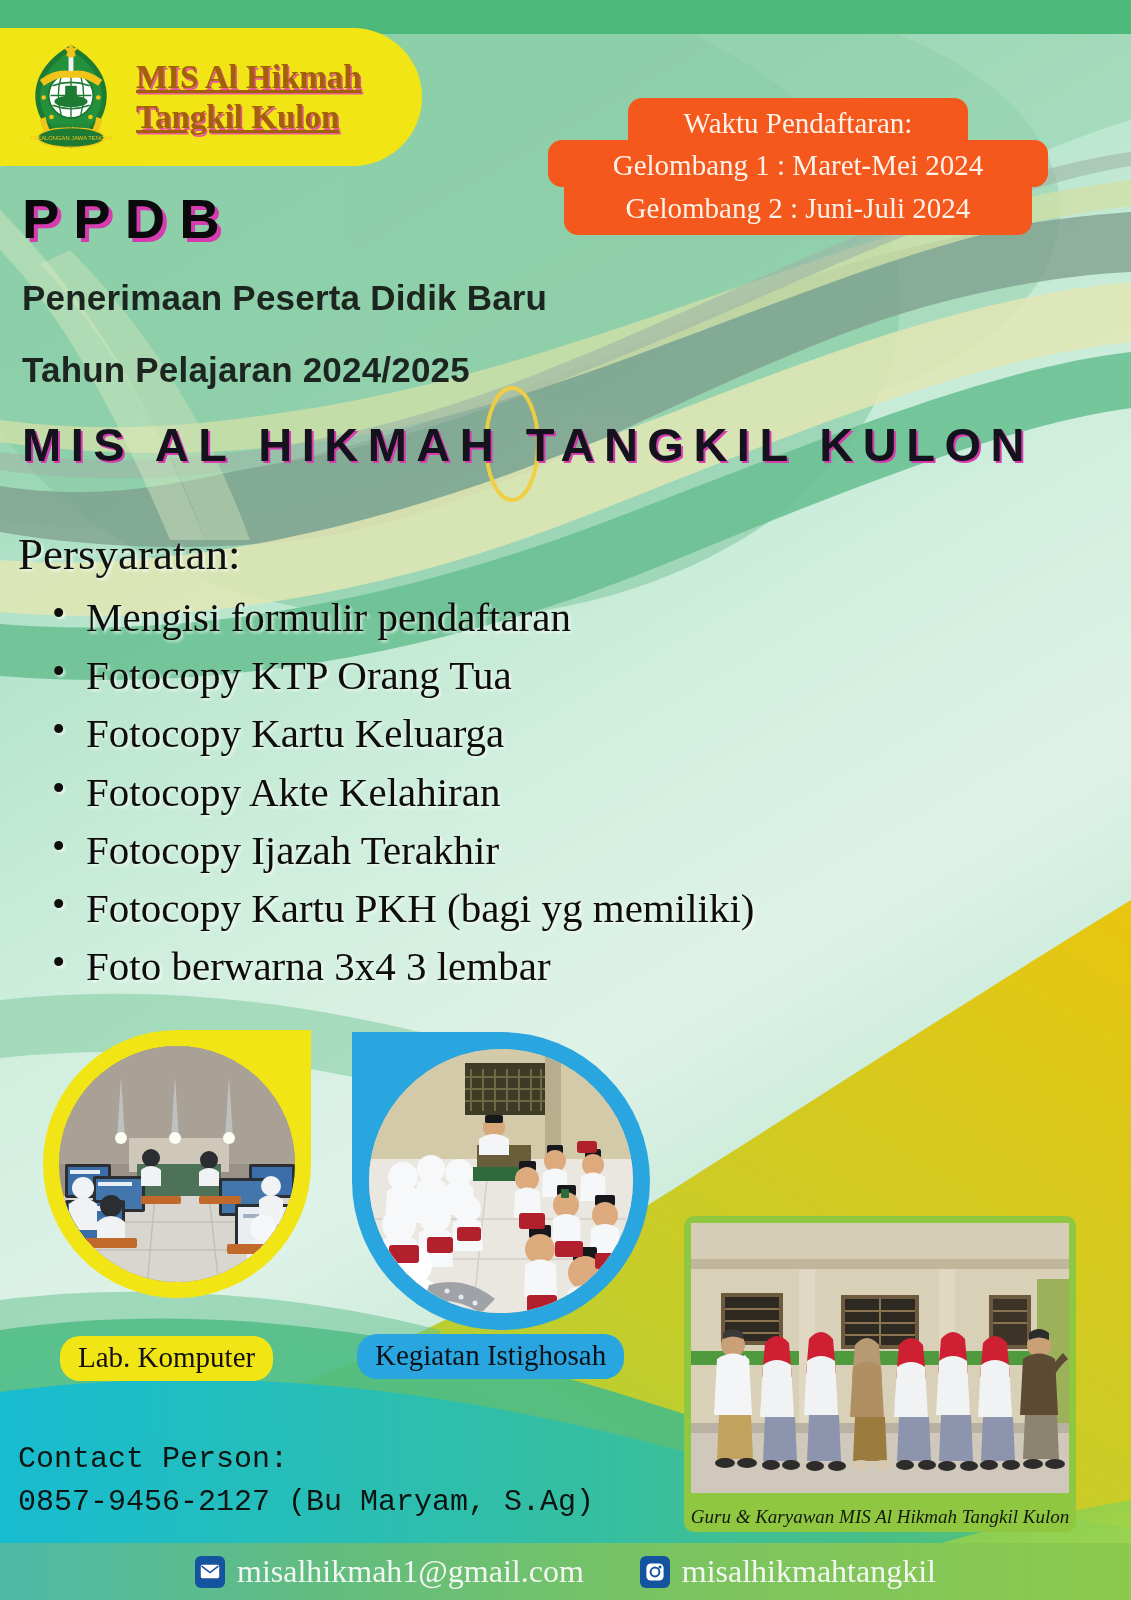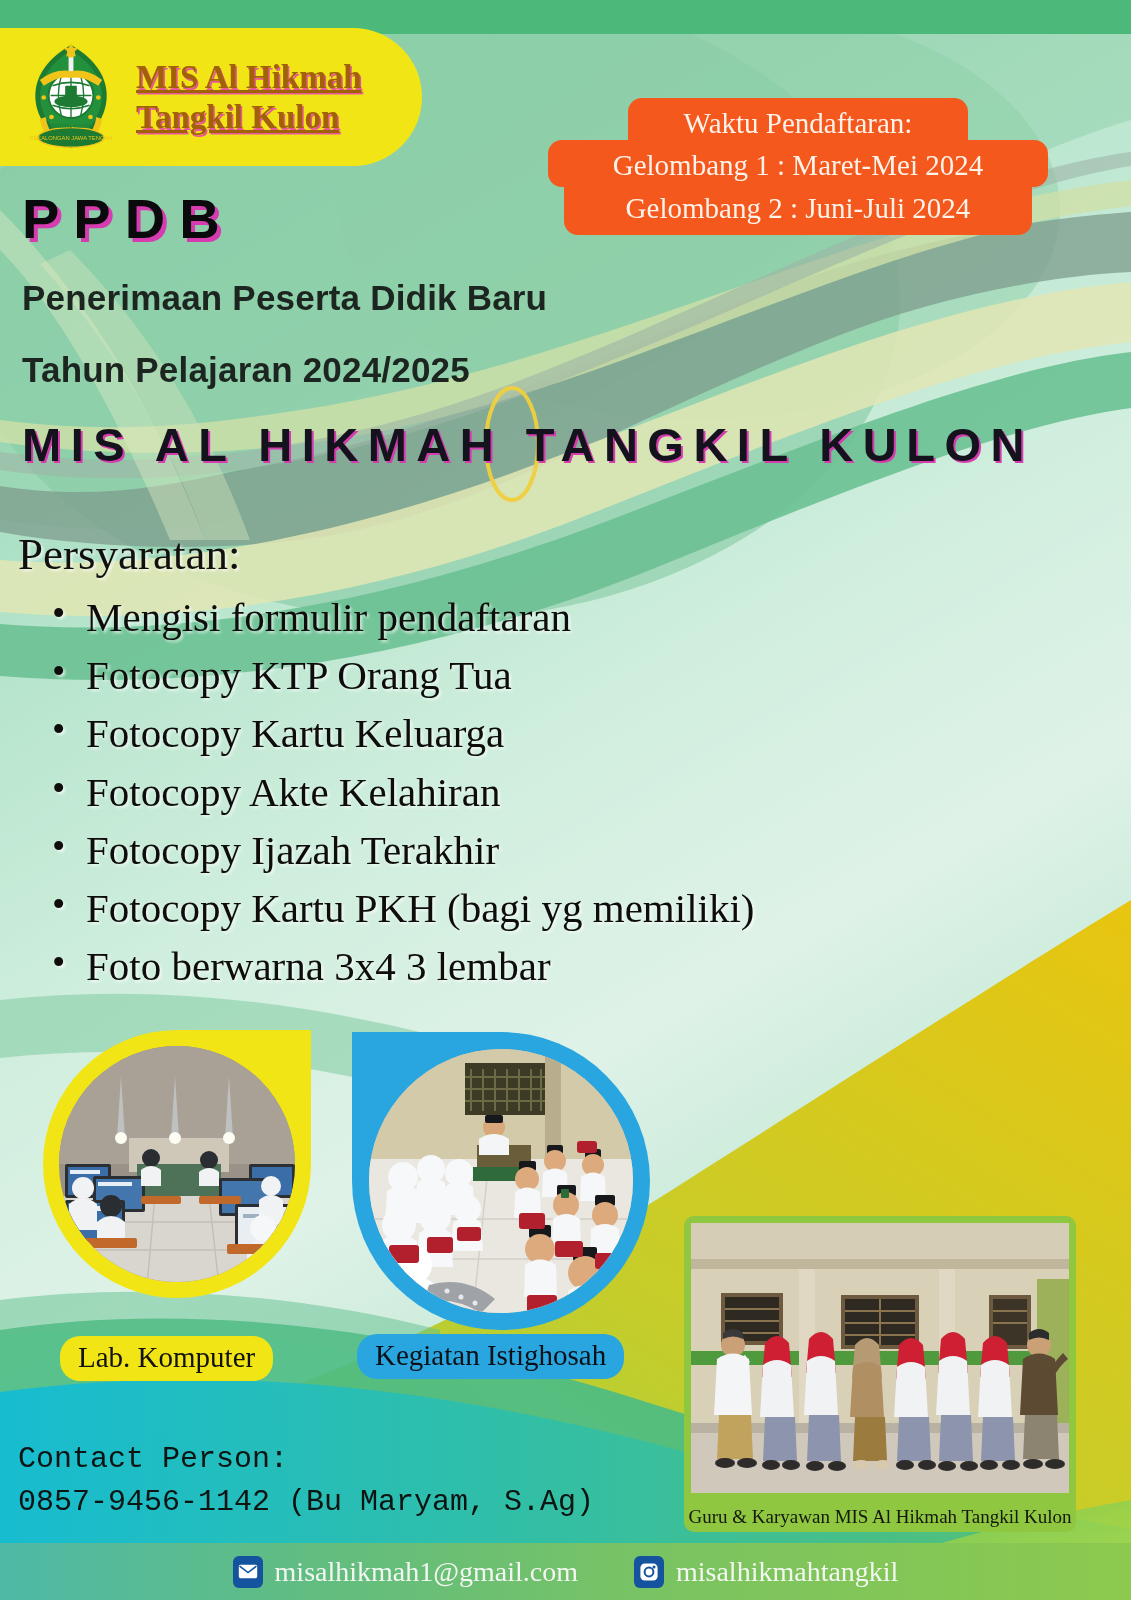--- a/index.html
+++ b/index.html
@@ -237,20 +237,21 @@
   .photo-teachers {
     position: absolute;
     top: 1216px;
     left: 684px;
     width: 392px;
     height: 316px;
     background: #8fc740;
     border-radius: 10px;
     z-index: 6;
     padding: 7px 7px 0;
+    font-style: italic;
   }
   .photo-teachers .tframe {
     width: 378px;
     height: 270px;
     overflow: hidden;
   }
   .cap-teachers {
     position: absolute;
     bottom: 4px;
     left: 0;
@@ -285,21 +286,21 @@
     align-items: center;
     justify-content: center;
     gap: 56px;
     z-index: 9;
   }
   .fitem {
     display: flex;
     align-items: center;
     gap: 12px;
     font-family: "Liberation Serif", serif;
-    font-size: 28px;
+    font-size: 32px;
     color: #f3f7f2;
   }
   .ficon {
     width: 30px; height: 32px;
     background: #14539e;
     border-radius: 6px;
     display: flex;
     align-items: center;
     justify-content: center;
     flex: 0 0 auto;
@@ -689,21 +690,21 @@
           <ellipse cx="342" cy="241" rx="10" ry="5"></ellipse>
             <ellipse cx="364" cy="241" rx="10" ry="5"></ellipse>
         </g>
       </svg>
     </div>
     <div class="cap-teachers">Guru &amp; Karyawan MIS Al Hikmah Tangkil Kulon</div>
   </div>
 
   <div class="contact">
     <div>Contact Person:</div>
-    <div>0857-9456-1142 (Bu Maryam, S.Ag)</div>
+    <div>0857-9456-2127 (Bu Maryam, S.Ag)</div>
   </div>
 
   <div class="footer-bar">
     <div class="fitem">
       <span class="ficon">
         <svg width="20" height="15" viewBox="0 0 20 15">
           <rect x="0.8" y="0.8" width="18.4" height="13.4" rx="1.6" fill="#ffffff"></rect>
           <path d="M1.6 2.2 L10 8.6 L18.4 2.2" fill="none" stroke="#14539e" stroke-width="1.6"></path>
         </svg>
       </span>

